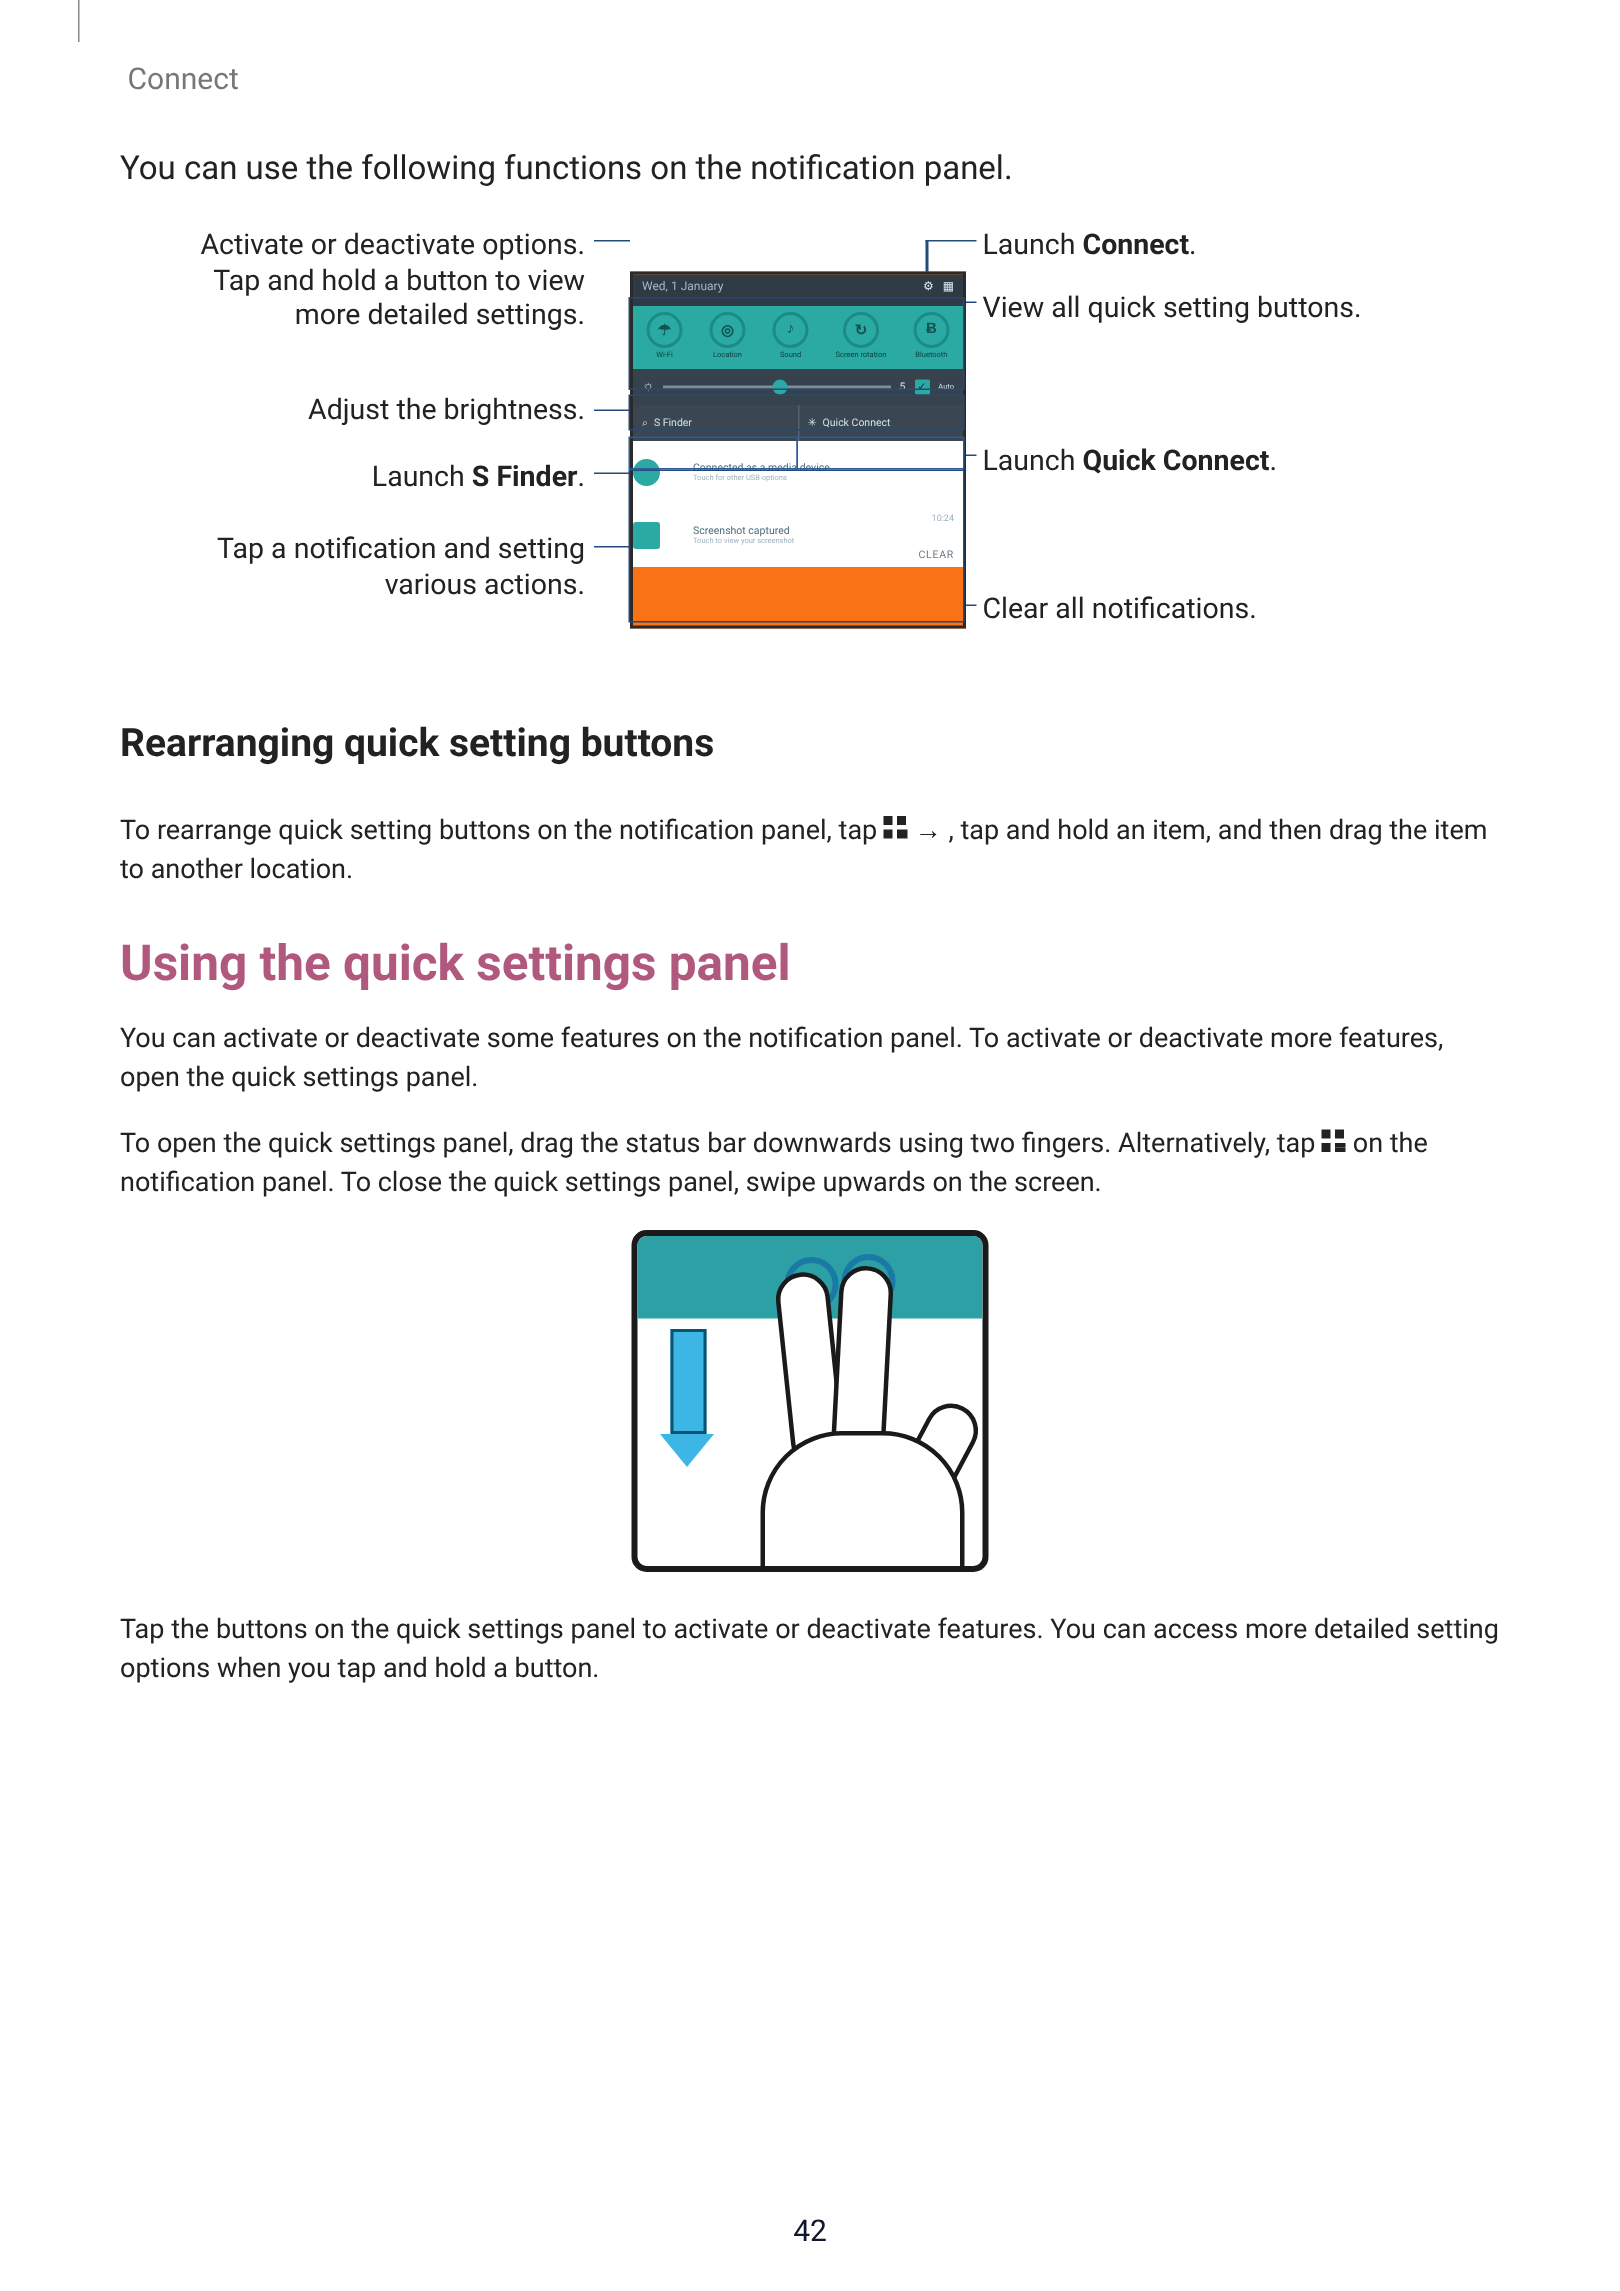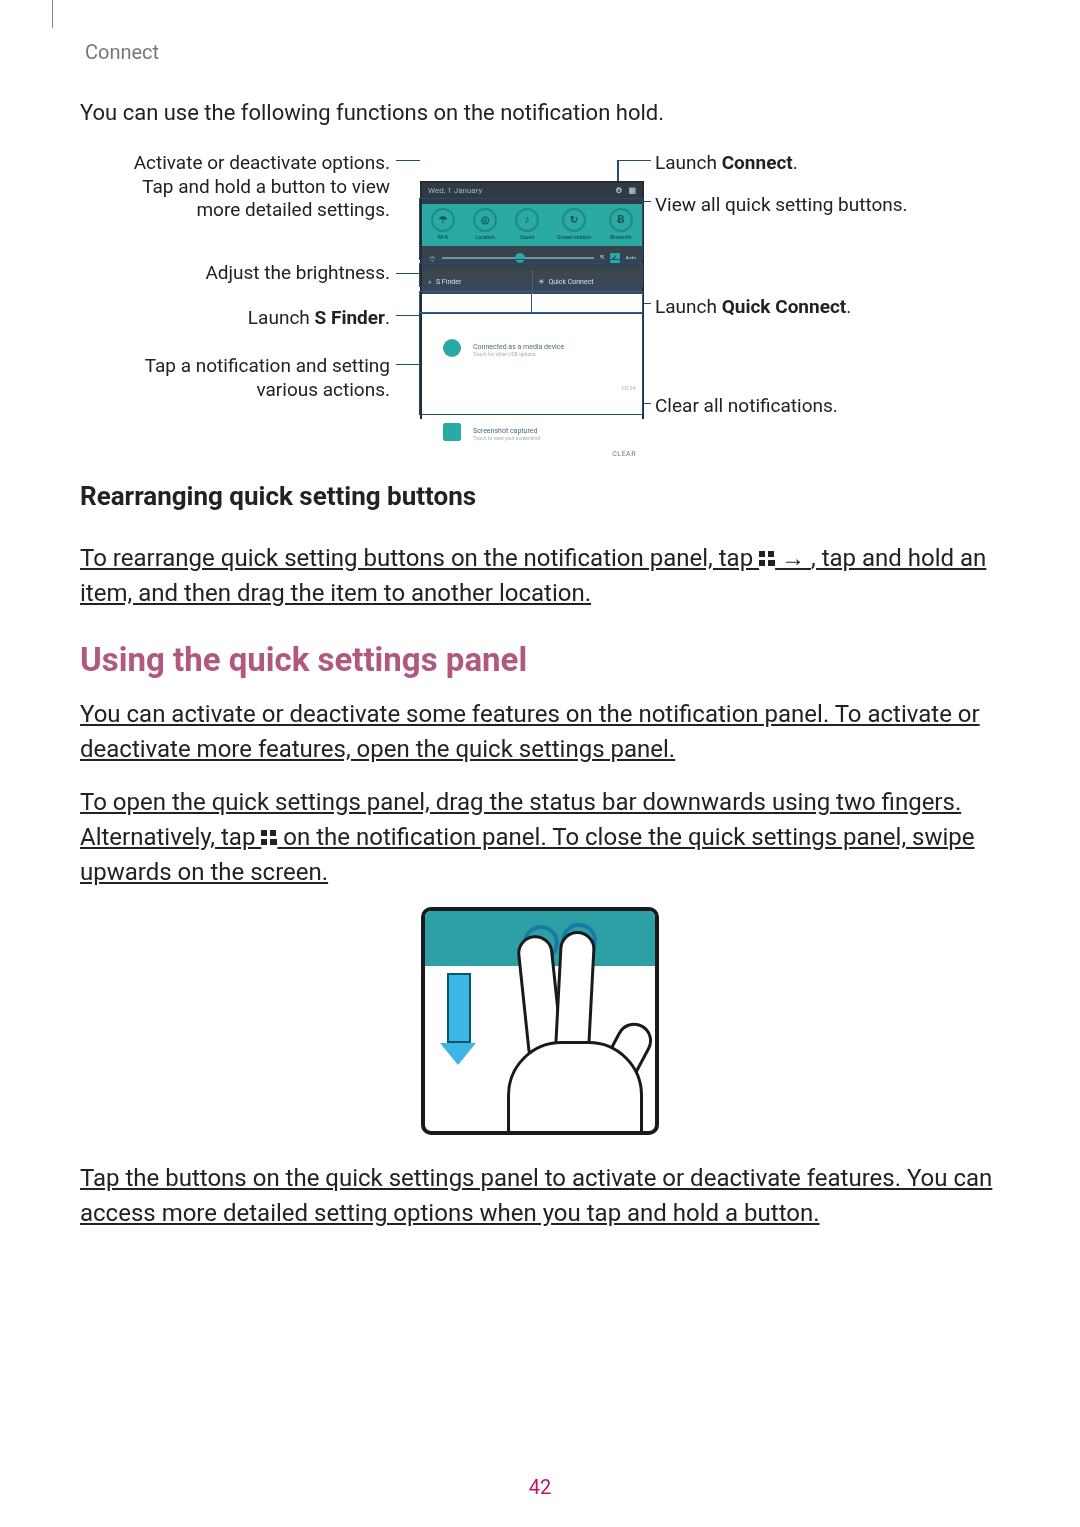--- a/index.html
+++ b/index.html
@@ -89,39 +89,39 @@
   .b-icon { color:#cfe2ec; font-size:9px; }
   .b-track { flex:1; height:2px; background:#7d8e99; position:relative; }
   .b-dot { position:absolute; left:48%; top:-4px; width:10px; height:10px; border-radius:50%; background:#2ba9a3; }
   .b-check { width:10px; height:10px; background:#2ba9a3; border-radius:1px; color:#123; font-size:7px; display:flex; align-items:center; justify-content:center; }
   .b-val { font-size:7px; color:#cfe2ec; }
   .b-auto { font-size:5px; color:#cfe2ec; }
   .search-row { height: 24px; background:#3a4651; display:flex; }
   .sr-half { flex:1; display:flex; align-items:center; color:#cfe2ec; font-size:7px; gap:4px; padding-left:6px; }
   .sr-sep { width:1px; background:#556270; }
   .notif {
-    background:#fff; padding:21px; display:flex; gap:12px; align-items:flex-end;
+    background:#fff; padding:0; display:flex; gap:22px; align-items:center;
   }
   .notif1 { height: 42px; }
   .notif2 { height: 42px; position:relative; }
   .notif .dot-icon { width:18px; height:18px; border-radius:50%; background:#2ba9a3; margin-top:1px; flex:0 0 auto; }
   .notif .sq-icon { width:18px; height:18px; border-radius:2px; background:#2ba9a3; margin-top:1px; flex:0 0 auto; }
   .notif .n-title { font-size:7px; color:#4a6c7a; }
   .notif .n-sub { font-size:5px; color:#9fb2bd; }
   .notif2 .n-time { position:absolute; right:6px; top:6px; font-size:6px; color:#9fb2bd; }
   .notif2 .clear { position:absolute; right:6px; bottom:4px; font-size:7px; color:#6a7983; letter-spacing:0.5px; }
 
   .overlay-box.qs { left:309px; top:47px; width:224px; height:62px; }
   .overlay-box.bright { left:309px; top:112px; width:224px; height:24px; }
   .overlay-box.sfinder { left:309px; top:140px; width:113px; height:22px; border-color:#2b5b99; }
   .overlay-box.qc { left:421px; top:140px; width:112px; height:22px; border-color:#2b5b99; }
   .overlay-box.notifs { left:309px; top:162px; width:224px; height:102px; }
 
   h3.subhead { font-size: 26px; font-weight: 700; margin: 10px 0 30px 0; }
-  p.body { font-size: 24px; line-height: 1.45; margin: 4px 0 18px 0; text-decoration: underline; }
+  p.body { font-size: 18px; line-height: 1.45; margin: 4px 0 18px 0; }
   .grid-icon {
     display:inline-block; width:16px; height:16px; position:relative; vertical-align:-1px;
   }
   .grid-icon i { position:absolute; width:6px; height:6px; background:#222; }
   .grid-icon i:nth-child(1){left:0;top:0}
   .grid-icon i:nth-child(2){left:9px;top:0}
   .grid-icon i:nth-child(3){left:0;top:9px}
   .grid-icon i:nth-child(4){left:9px;top:9px;width:7px;height:3px}
   .grid-icon i:nth-child(5){left:9px;top:12px;width:7px;height:3px}
 
@@ -152,30 +152,30 @@
   .finger.f1 { left:25px; top:18px; transform:rotate(-6deg); }
   .finger.f2 { left:60px; top:14px; transform:rotate(3deg); }
   .touch { position:absolute; width:28px; height:28px; border-radius:50%; border:4px solid #1a7aa6; background:transparent; }
   .touch.t1 { left:26px; top:8px; }
   .touch.t2 { left:64px; top:6px; }
   .palm {
     position:absolute; bottom:-60px; left:10px; width:130px; height:130px; border:3px solid #1a1a1a; border-radius:40% 40% 20% 20%; background:#fff;
   }
   .thumb { position:absolute; right:-8px; bottom:30px; width:30px; height:60px; border:3px solid #1a1a1a; border-radius:20px; transform:rotate(28deg); background:#fff; }
 
-  .page-num { position:absolute; left:0; right:0; bottom:28px; text-align:center; font-size:20px; color:#be185d; }
+  .page-num { position:absolute; left:0; right:0; bottom:28px; text-align:center; font-size:20px; color:#0f172a; }
 </style>
 </head>
 <body>
 
 <div class="page">
   <div class="top-mark"></div>
   <div class="section-label">Connect</div>
 
-  <p class="intro">You can use the following functions on the notification hold.</p>
+  <p class="intro">You can use the following functions on the notification panel.</p>
 
   <div class="diagram-wrap">
 
     <div class="callout left" style="left:0; top:0; width:280px;">Activate or deactivate options. Tap and hold a button to view more detailed settings.</div>
     <div class="callout left" style="left:0; top:155px; width:280px;">
       <span>Launch </span><b>S Finder</b><span>.</span>
     </div>
     <div class="callout left" style="left:0; top:110px; width:280px;">Adjust the brightness.</div>
     <div class="callout left" style="left:0; top:203px; width:280px;">Tap a notification and setting various actions.</div>
 

